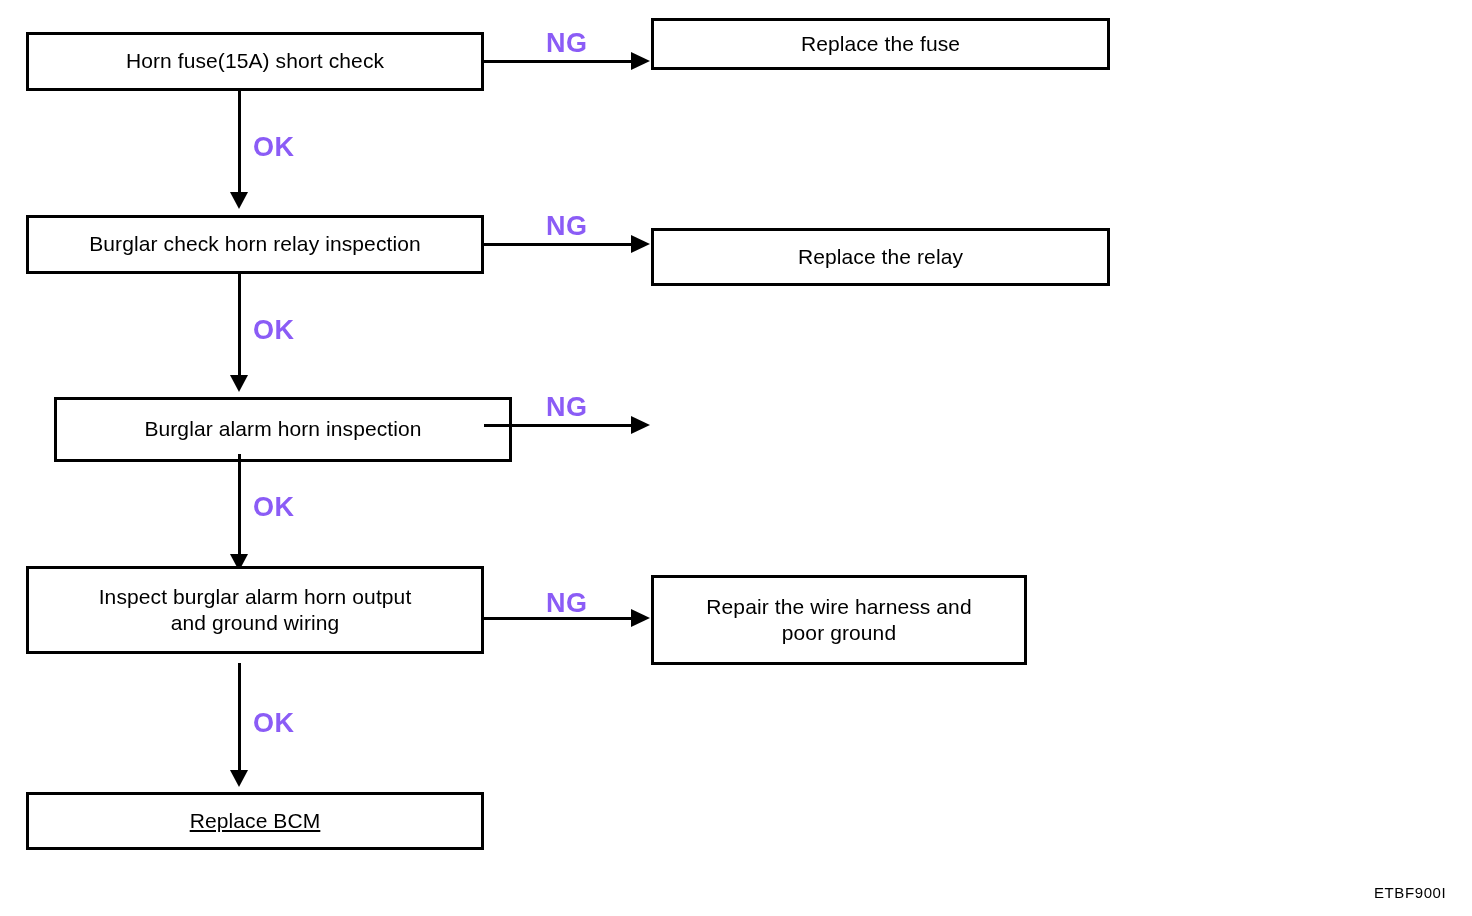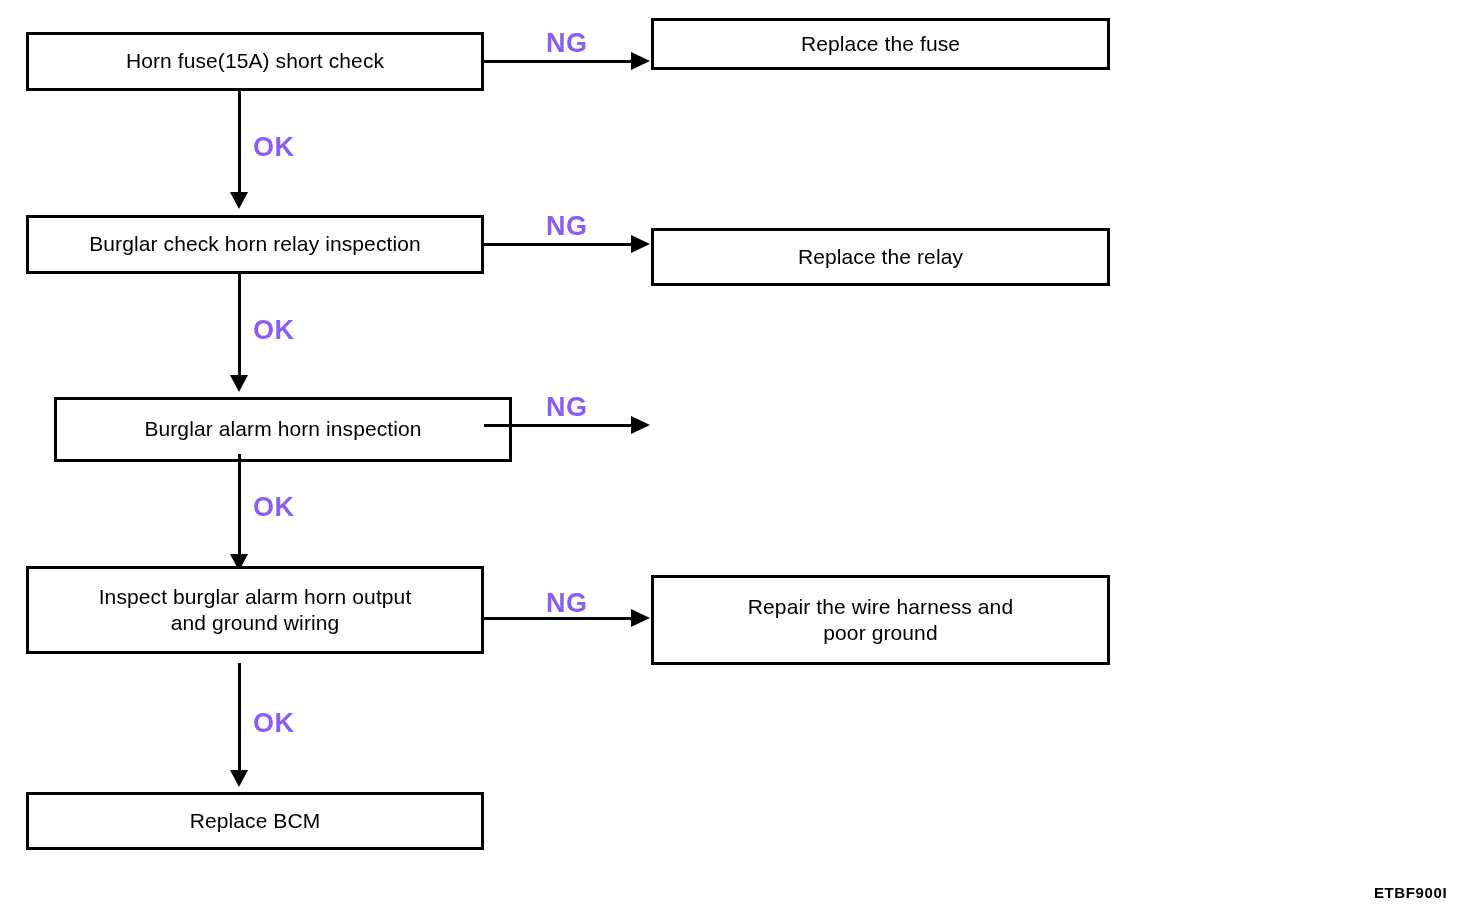--- a/index.html
+++ b/index.html
@@ -70,21 +70,21 @@
     position: absolute;
     font-size: 27px;
     font-weight: bold;
     color: #8b5cf6;
     letter-spacing: 0.4px;
     white-space: nowrap;
   }
   .figure-code {
     position: absolute;
     font-size: 15px;
-    font-weight: bold;
+    font-weight: normal;
     letter-spacing: 0.6px;
     color: #000000;
     white-space: nowrap;
   }
 </style>
 </head>
 <body>
 
 <div id="canvas">
 
@@ -135,28 +135,28 @@
 
   <div class="node" style="left:26px; top:566px; width:458px; height:88px;">
     <span class="node-text">Inspect burglar alarm horn output
 and ground wiring</span>
   </div>
 
   <div class="h-line" style="left:484px; top:617px; width:148px;"></div>
   <div class="arrow-right" style="left:631px; top:609px;"></div>
   <div class="edge-label" style="left:546px; top:588px;">NG</div>
 
-  <div class="node" style="left:651px; top:575px; width:459px; height:90px;">
+  <div class="node" style="left:651px; top:575px; width:376px; height:90px;">
     <span class="node-text">Repair the wire harness and
 poor ground</span>
   </div>
 
   <div class="v-line" style="left:238px; top:663px; width:3px; height:110px;"></div>
   <div class="arrow-down" style="left:230px; top:770px;"></div>
   <div class="edge-label" style="left:253px; top:708px;">OK</div>
 
-  <div class="node" style="left:26px; top:792px; width:458px; height:58px;">
+  <div class="node" style="left:26px; top:792px; width:458px; height:58px;text-decoration:underline;">
     <span class="node-text">Replace BCM</span>
   </div>
 
   <div class="figure-code" style="left:1374px; top:884px;">ETBF900I</div>
 
 </div>
 
 </body></html>

